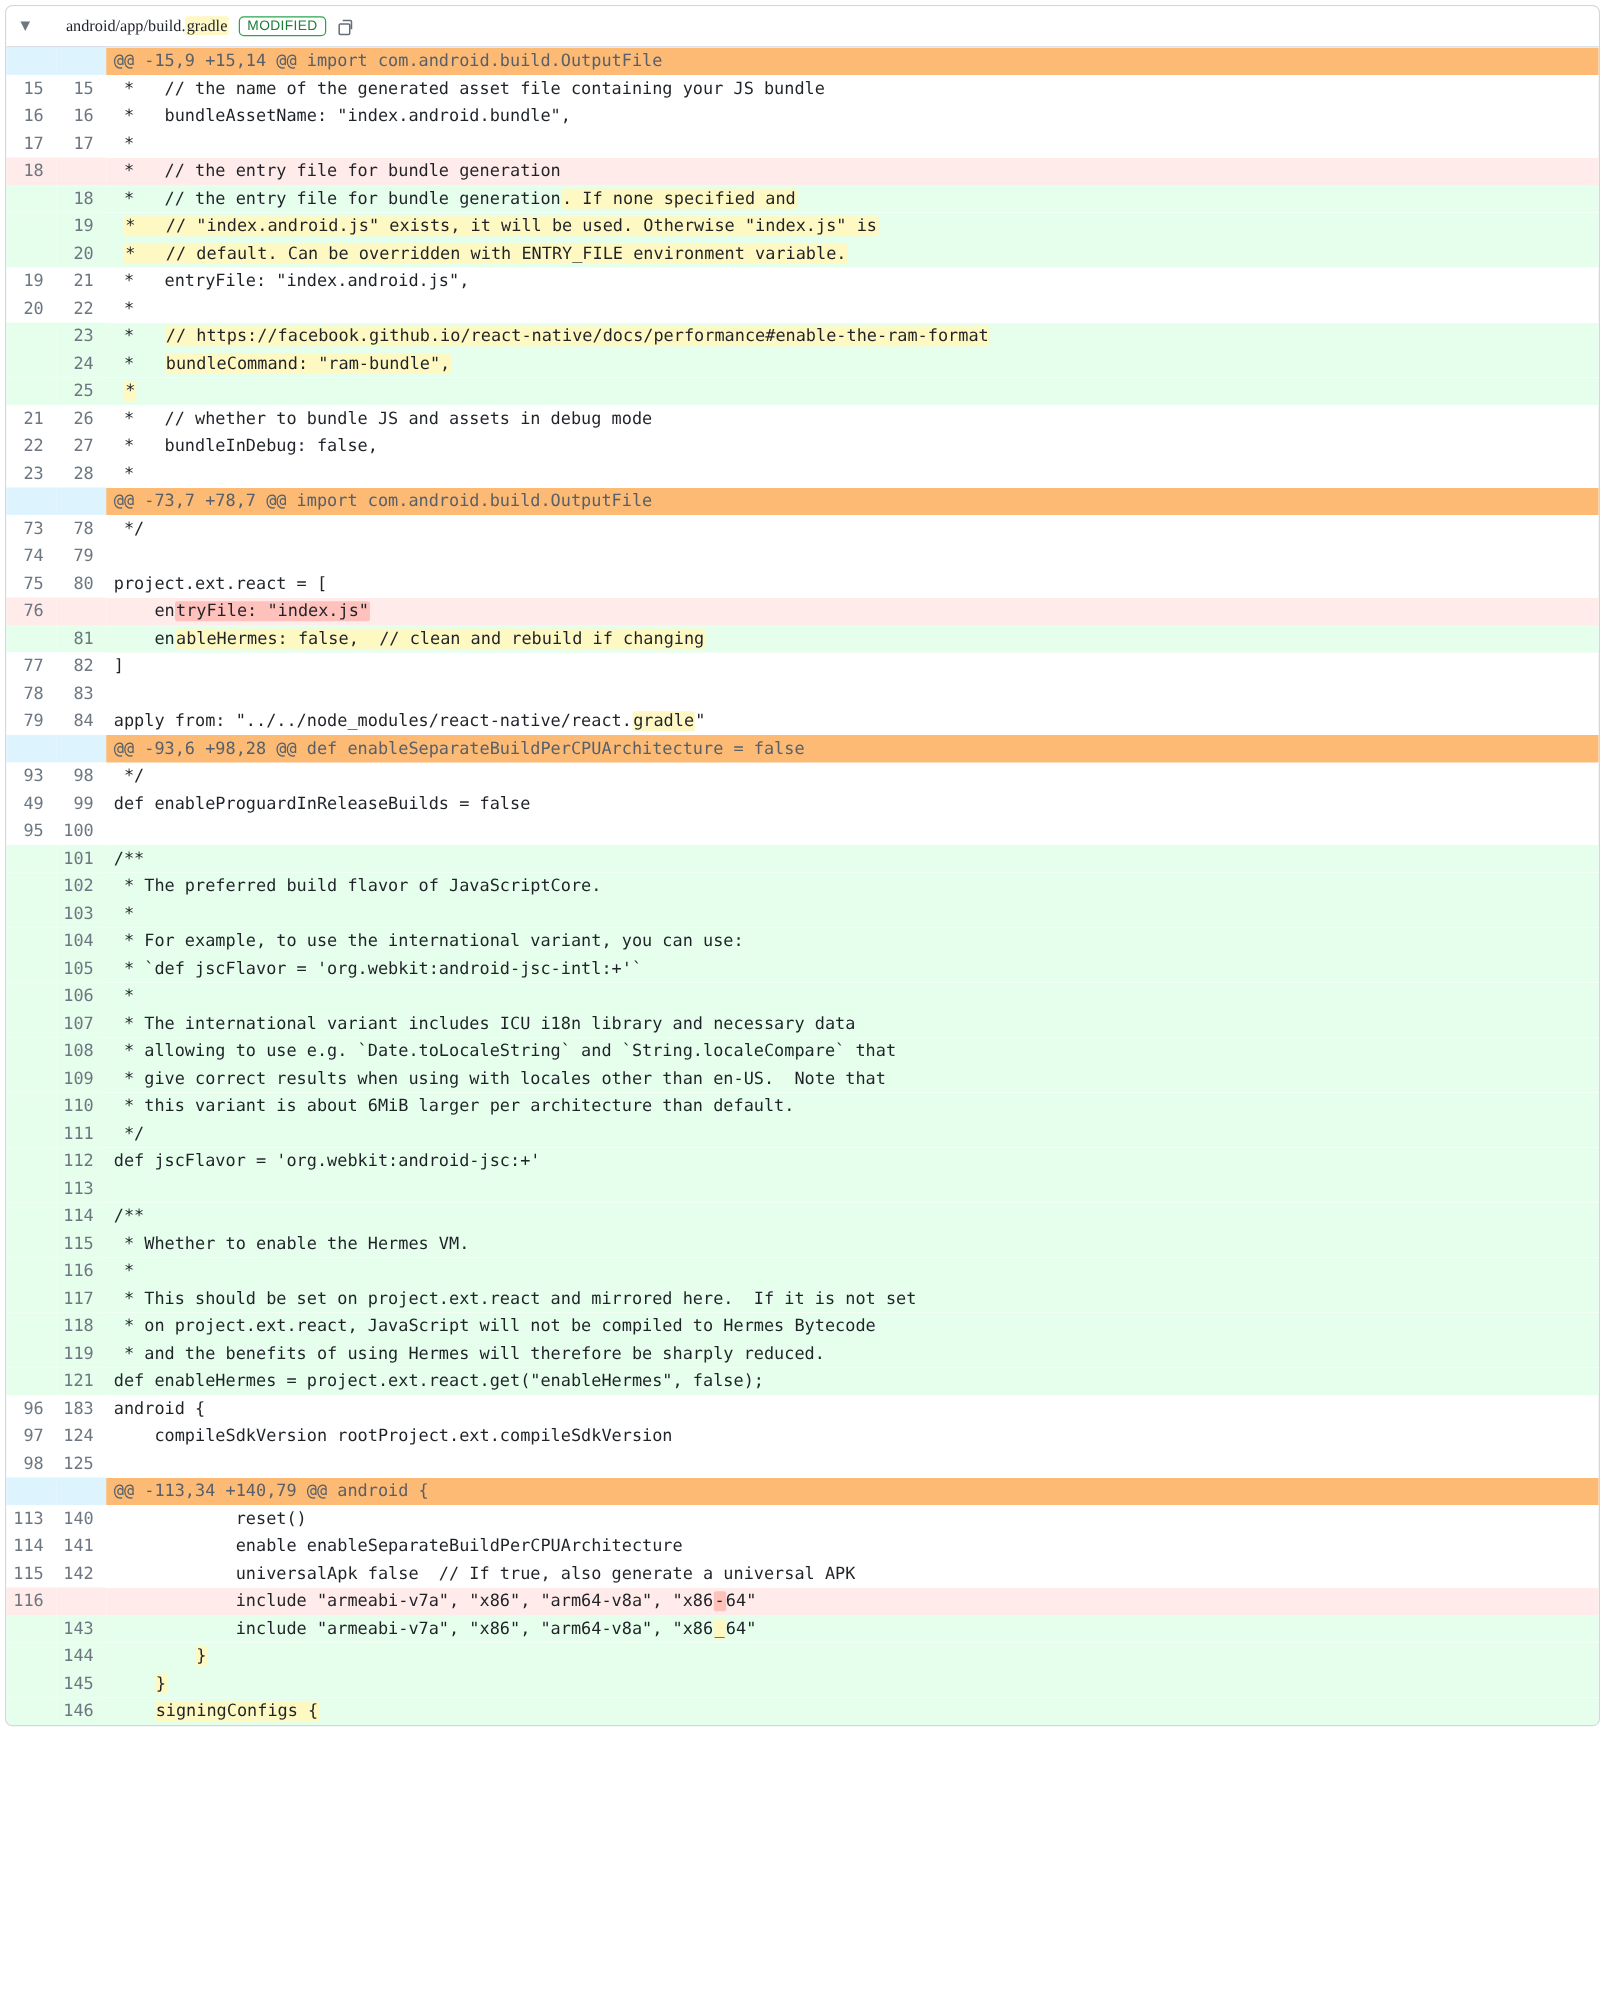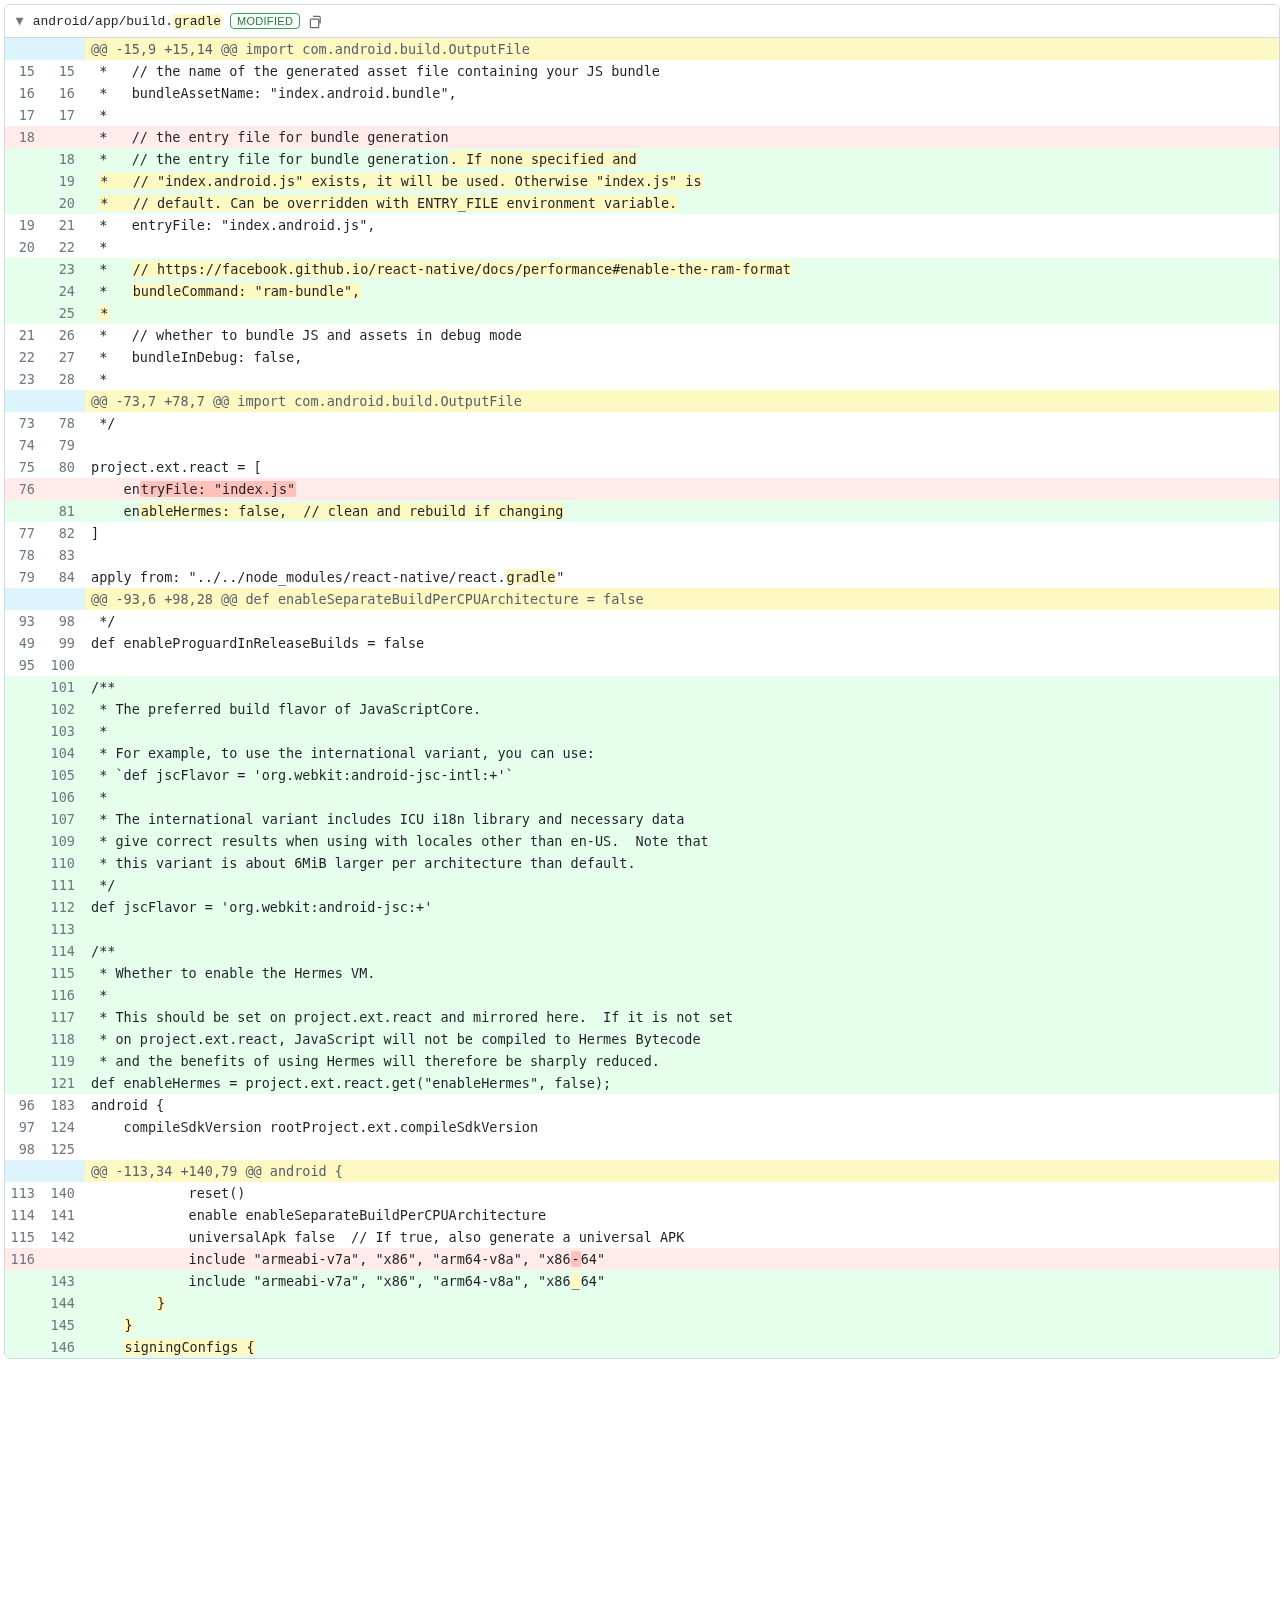--- a/index.html
+++ b/index.html
@@ -1,29 +1,29 @@
 <!DOCTYPE html>
 <html><head>
 <meta charset="utf-8">
 <style>
   * { margin:0; padding:0; box-sizing:border-box; }
   body { font-family: -apple-system, BlinkMacSystemFont, "Segoe UI", Helvetica, Arial, sans-serif; background:#fff; font-size:14px; color:#1f2328; }
   .diff { border:1px solid #d0d7de; border-radius:6px; overflow:hidden; margin:4px; }
   .file-header { display:flex; align-items:center; padding:8px 12px; background:#fff; border-bottom:1px solid #d0d7de; gap:8px; }
   .chev { display:inline-block; transform:rotate(90deg); font-size:10px; color:#6e7781; }
-  .fname { font-family: Liberation Mono, monospace; font-size:13px; }
+  .fname { font-family: Liberation Serif, serif; font-size:13px;margin-left:20px; }
   .hl { background:#fff8c5; border-radius:2px; padding:0 1px; }
   .badge { color:#1a7f37; border:1px solid #2da44e; border-radius:4px; font-size:11px; padding:1px 6px; font-weight:500; letter-spacing:0.3px; }
   .copy-icon { color:#656d76; }
   .copy-icon svg { display:block; }
   table.code { width:100%; border-collapse:collapse; table-layout:fixed; }
   table.code td { font-family: ui-monospace, SFMono-Regular, Menlo, Consolas, monospace; font-size:13.5px; line-height:22px; vertical-align:top; white-space:pre; }
   td.num { width:40px; text-align:right; color:#6e7781; padding:0 10px 0 4px; user-select:none; background:#fff; }
   td.content { padding-left:6px; overflow:hidden; }
-  tr.hunk td { background:#fef9c3; color:#57606a; }
+  tr.hunk td { background:#fdba74; color:#57606a; }
   tr.hunk td.num { background:#ddf4ff; }
   tr.del td.num { background:#ffebe9; }
   tr.del td.content { background:#ffebe9; }
   tr.add td.num { background:#e6ffec; }
   tr.add td.content { background:#e6ffec; }
   .line-seg { padding:0 1px; border-radius:2px; }
   .seg-del { background:#ffc1bc; }
   .seg-add { background:#fef9c3; }
   .seg-hl  { background:#fff8c5; }
 </style>
@@ -218,20 +218,25 @@
           <td class="num">106</td>
           <td class="content"><span> *</span></td>
         </tr>
         <tr class="add">
           <td class="num"></td>
           <td class="num">107</td>
           <td class="content"><span> * The international variant includes ICU i18n library and necessary data</span></td>
         </tr>
         <tr class="add">
           <td class="num"></td>
+          <td class="num">108</td>
+          <td class="content"><span> * allowing to use e.g. `Date.toLocaleString` and `String.localeCompare` that</span></td>
+        </tr>
+        <tr class="add">
+          <td class="num"></td>
           <td class="num">109</td>
           <td class="content"><span> * give correct results when using with locales other than en-US.  Note that</span></td>
         </tr>
         <tr class="add">
           <td class="num"></td>
           <td class="num">110</td>
           <td class="content"><span> * this variant is about 6MiB larger per architecture than default.</span></td>
         </tr>
         <tr class="add">
           <td class="num"></td>

